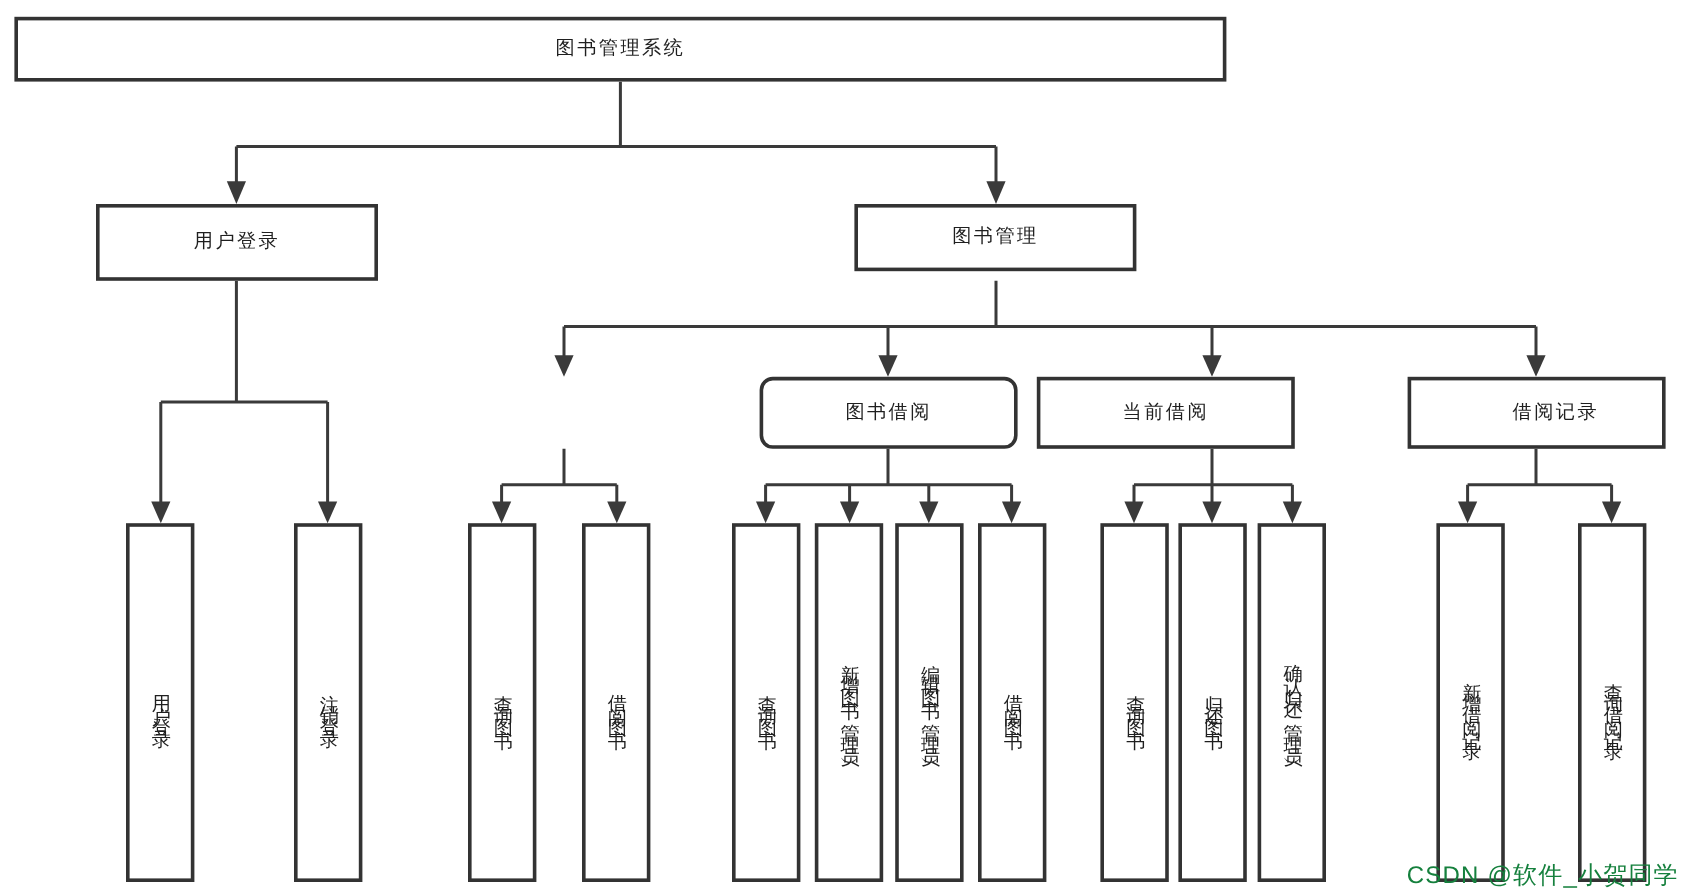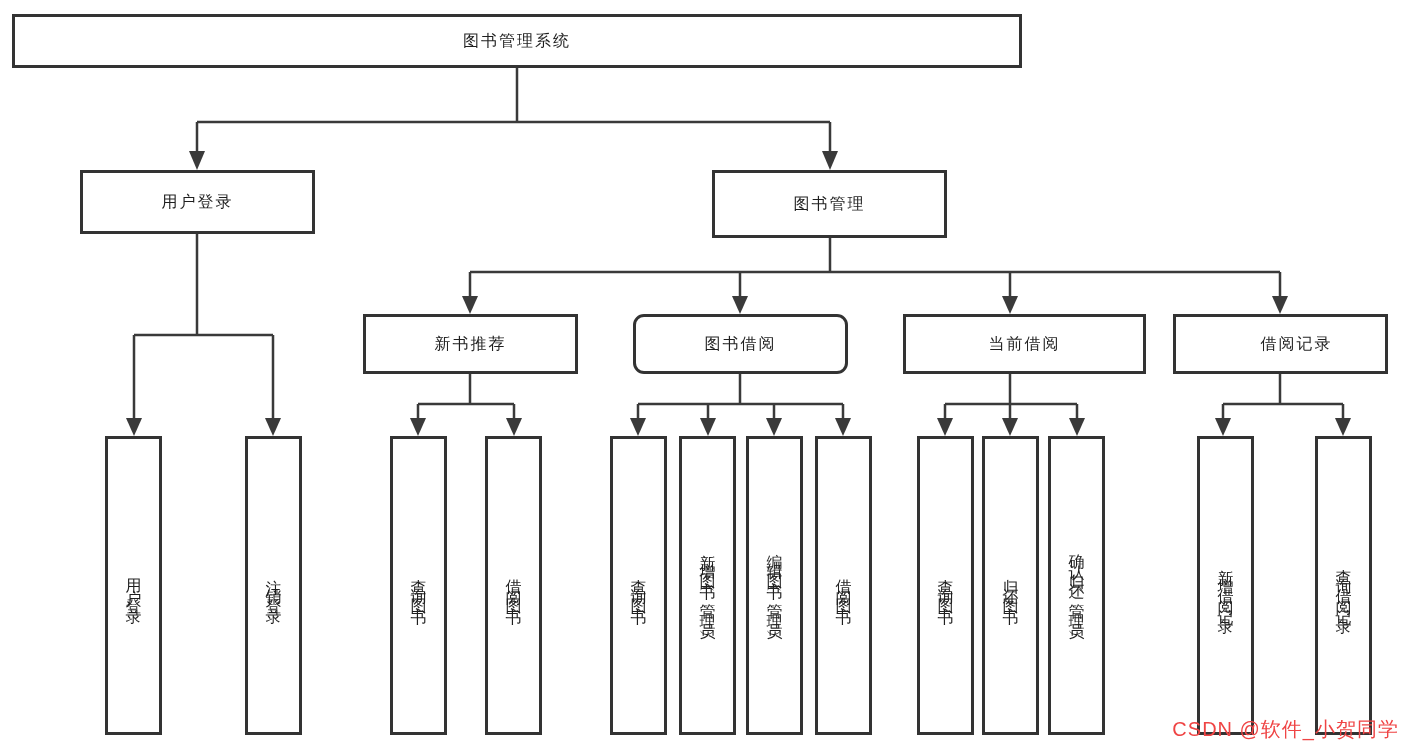--- a/index.html
+++ b/index.html
@@ -45,21 +45,21 @@
     text-orientation: mixed;
     letter-spacing: 10px;
     white-space: normal;
   }
   #watermark {
     position: absolute;
     right: 6px;
     bottom: 4px;
     z-index: 3;
     font-size: 20px;
-    color: #ef4444;
+    color: #15803d;
     letter-spacing: 1px;
   }
 </style>
 </head>
 <body>
 
 <div id="canvas">
 
   <svg id="connectors" viewBox="0 0 1405 747" xmlns="http://www.w3.org/2000/svg">
     <g stroke="#3a3a3a" stroke-width="2.5" fill="none">
@@ -100,25 +100,24 @@
       <polygon points="1002,418 1018,418 1010,436"></polygon>
       <polygon points="1069,418 1085,418 1077,436"></polygon>
       <polygon points="1215,418 1231,418 1223,436"></polygon>
       <polygon points="1335,418 1351,418 1343,436"></polygon>
     </g>
   </svg>
 
   <div class="box h" style="left:12px; top:14px; width:1010px; height:54px;">图书管理系统</div>
 
   <div class="box h" style="left:80px; top:170px; width:235px; height:64px;">用户登录</div>
-  <div class="box h" style="left:712px; top:170px; width:235px; height:68px;">图书管理</div>
+  <div class="box h" style="left:712px; top:170px; width:235px; height:56px;font-family:Liberation Mono, monospace;">图书管理</div>
 
-  <div class="box h" style="left:363px; top:314px; width:215px; height:60px;">新书推荐</div>
   <div class="box h" style="left:633px; top:314px; width:215px; height:60px;border-radius:11px;">图书借阅</div>
-  <div class="box h" style="left:903px; top:314px; width:243px; height:60px;">当前借阅</div>
+  <div class="box h" style="left:864px; top:314px; width:215px; height:60px;">当前借阅</div>
   <div class="box h" style="left:1173px; top:314px; width:215px; height:60px;padding-left:32px;">借阅记录</div>
 
   <div class="box v" style="left:105px; top:436px; width:57px; height:299px;">用户登录</div>
   <div class="box v" style="left:245px; top:436px; width:57px; height:299px;">注销登录</div>
 
   <div class="box v" style="left:390px; top:436px; width:57px; height:299px;">查询图书</div>
   <div class="box v" style="left:485px; top:436px; width:57px; height:299px;">借阅图书</div>
 
   <div class="box v" style="left:610px; top:436px; width:57px; height:299px;">查询图书</div>
   <div class="box v" style="left:679px; top:436px; width:57px; height:299px;">新增图书（管理员）</div>

